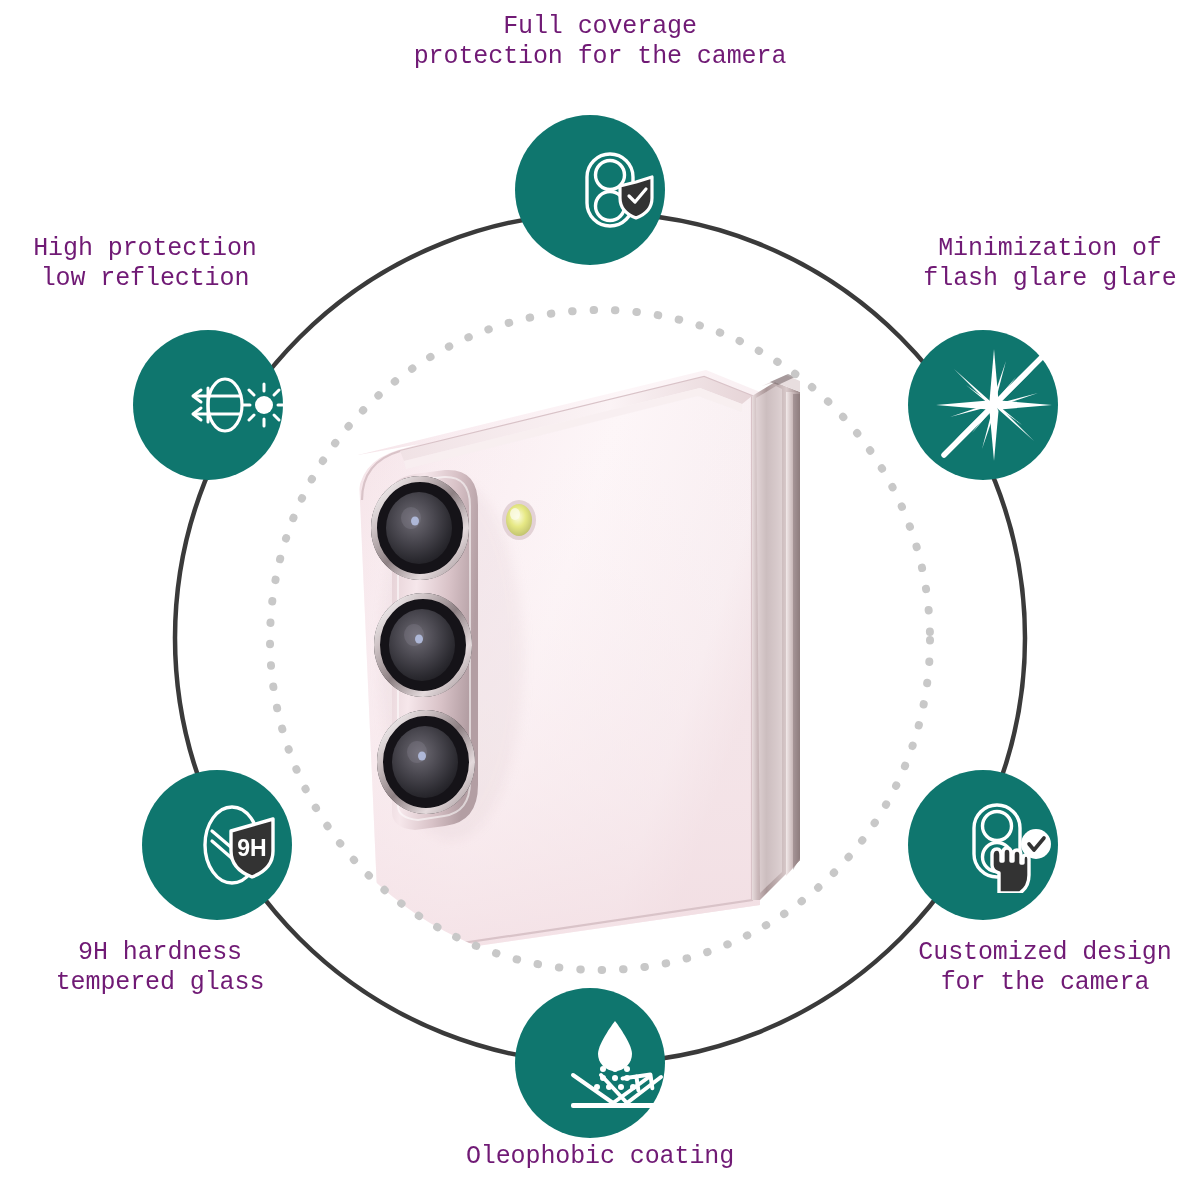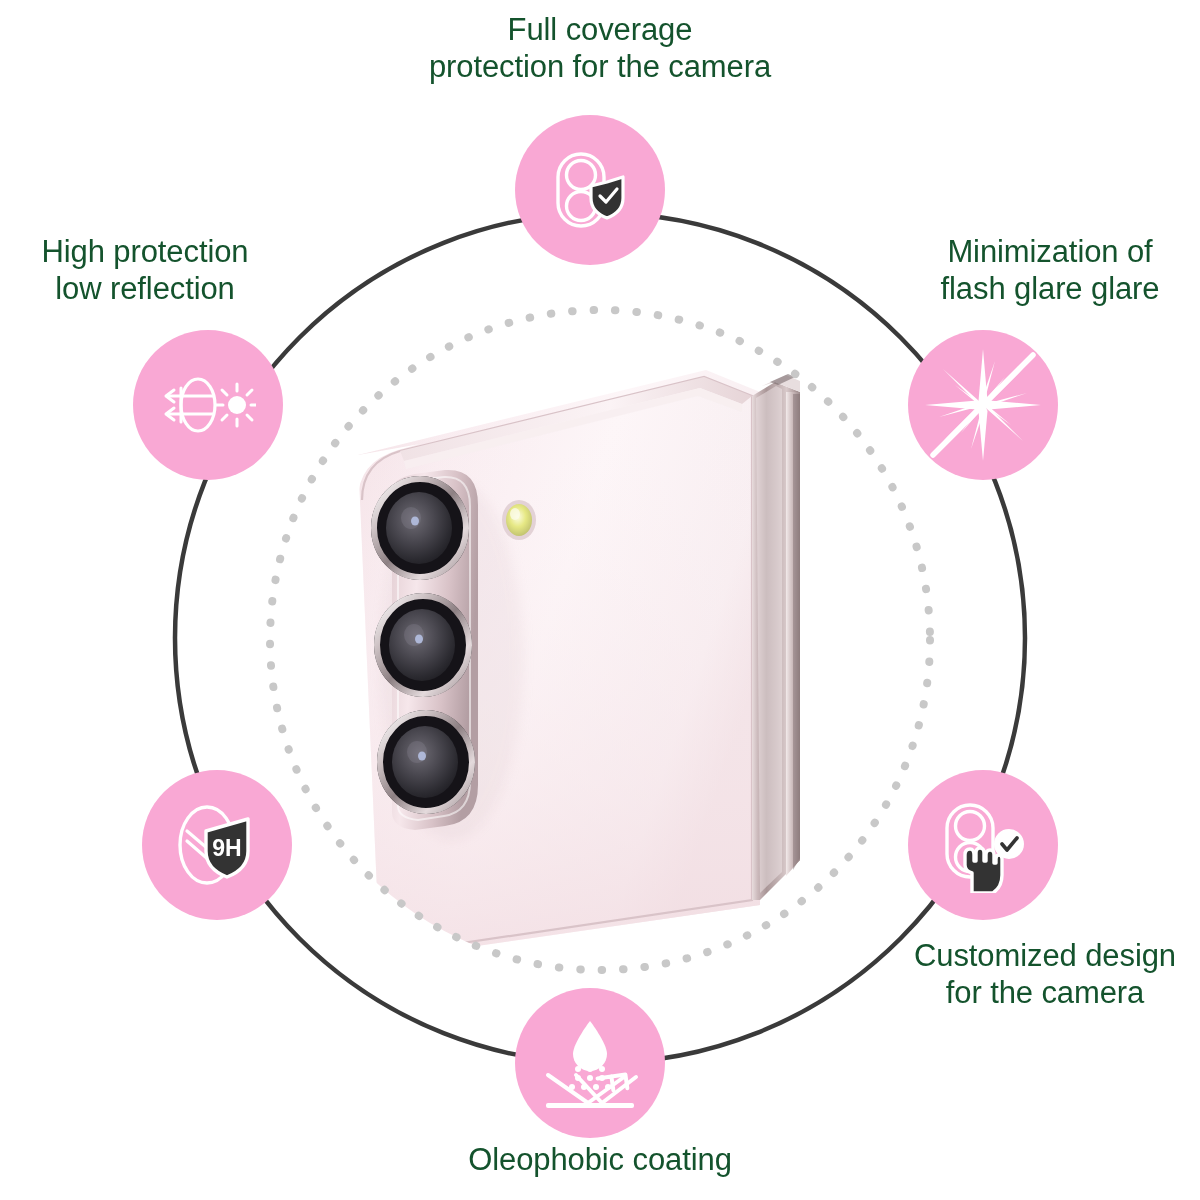--- a/index.html
+++ b/index.html
@@ -36,43 +36,44 @@
     width: 1200px;
     height: 1200px;
   }
 
   
   .badge {
     position: absolute;
     width: 150px;
     height: 150px;
     border-radius: 50%;
-    background: #f9a8d4;
+    background: #0f766e;
     display: flex;
     align-items: center;
-    justify-content: center;
+    justify-content: flex-end;
     box-sizing: border-box;
   }
   .badge svg { display: block; }
 
   .badge-top       { left: 515px;  top: 115px; }
   .badge-topleft   { left: 133px;  top: 330px; }
   .badge-topright  { left: 908px;  top: 330px; }
   .badge-bottomleft{ left: 142px;  top: 770px; }
   .badge-bottomright{ left: 908px; top: 770px; }
   .badge-bottom    { left: 515px;  top: 988px; }
 
   
   .label {
     position: absolute;
-    color: #14532d;
-    font-size: 31px;
+    color: #701a75;
+    font-size: 25px;
     line-height: 1.18;
     letter-spacing: -0.1px;
     white-space: pre-line;
+    font-family: Liberation Mono, monospace;
   }
   .label-top {
     left: 300px;
     top: 12px;
     width: 600px;
     text-align: center;
   }
   .label-topleft {
     left: 0px;
     top: 234px;
@@ -385,19 +386,21 @@
 
   <div class="label label-top">Full coverage
 protection for the camera</div>
 
   <div class="label label-topleft">High protection
 low reflection</div>
 
   <div class="label label-topright">Minimization of
 flash glare glare</div>
 
+  <div class="label label-bottomleft">9H hardness
+tempered glass</div>
 
   <div class="label label-bottomright">Customized design
 for the camera</div>
 
   <div class="label label-bottom">Oleophobic coating</div>
 
 </div>
 
 </body></html>

